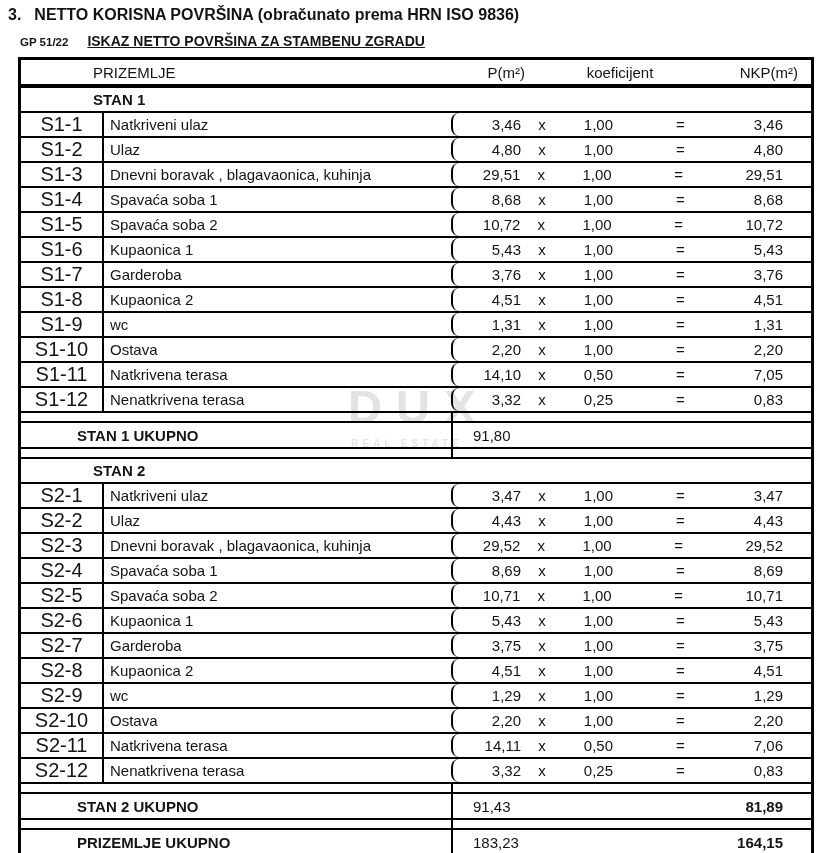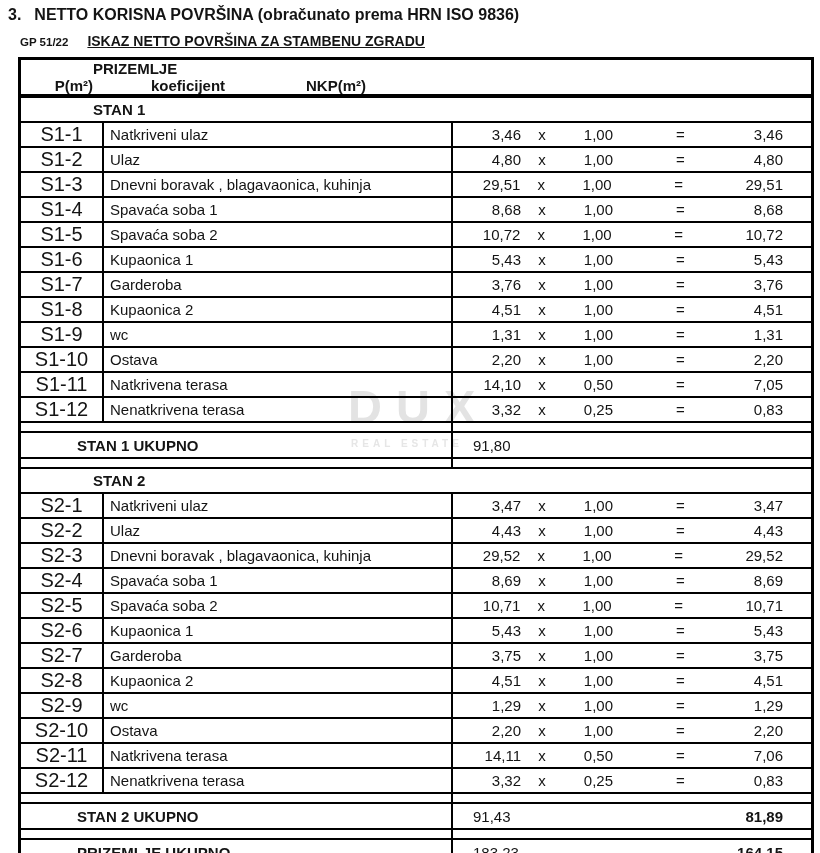--- a/index.html
+++ b/index.html
@@ -23,41 +23,41 @@
   .wm-main  { font-size:47px; font-weight:bold; letter-spacing:14px; color:#e3e3e3; line-height:1.0; padding-left:8px; }
   .wm-sub   { font-size:10px; font-weight:bold; letter-spacing:4px; color:#e6e6e6; margin-top:8px; padding-left:4px; white-space:nowrap; }
 
   
   .tbl {
     position:absolute; left:18px; top:57px; width:796px;
     border:3px solid #000; z-index:1; background:transparent;
     box-sizing:border-box; font-size:15px;
   }
   .row { display:flex; align-items:stretch; border-top:2px solid #000; min-height:22px; }
-  .r-header { border-top:none; border-bottom:2px solid #000; min-height:24px; font-weight:bold;flex-direction:column; }
+  .r-header { border-top:none; border-bottom:2px solid #000; min-height:24px; font-weight:normal; }
   .r-sec { font-weight:bold; min-height:23px; }
   .r-gap { min-height:8px; height:8px; }
   .r-total { font-weight:bold; min-height:24px; }
 
   .cell { display:flex; align-items:center; box-sizing:border-box; }
 
   
   .h-desc { flex:1; padding-left:72px; display:flex; align-items:center; }
   .nums-h { width:358px; display:flex; align-items:stretch; }
   .h-p    { width:72px;  justify-content:flex-end; }
   .h-koef { width:190px; justify-content:center; }
   .h-nkp  { flex:1; justify-content:flex-end; padding-right:13px; }
 
   
   .sec-label { flex:1; padding-left:72px; display:flex; align-items:center; }
 
   
   .c-code { width:83px; border-right:2px solid #000; justify-content:center; font-size:20px; }
   .c-desc { flex:1; padding-left:6px; }
-  .nums   { width:358px; border-left:2px solid #000; display:flex; align-items:stretch; }
+  .nums   { width:358px; border-left:2px solid #000; display:flex; align-items:stretch;border-radius:8px; }
   .n-p    { width:68px;  justify-content:flex-end; }
   .n-x    { width:42px;  justify-content:center; }
   .n-koef { width:50px;  justify-content:flex-end; }
   .n-eq   { width:135px; justify-content:center; }
   .n-nkp  { flex:1; justify-content:flex-end; padding-right:28px; }
 
   
   .gap-desc { flex:1; }
   .gap-nums { width:358px; border-left:2px solid #000; }
 

